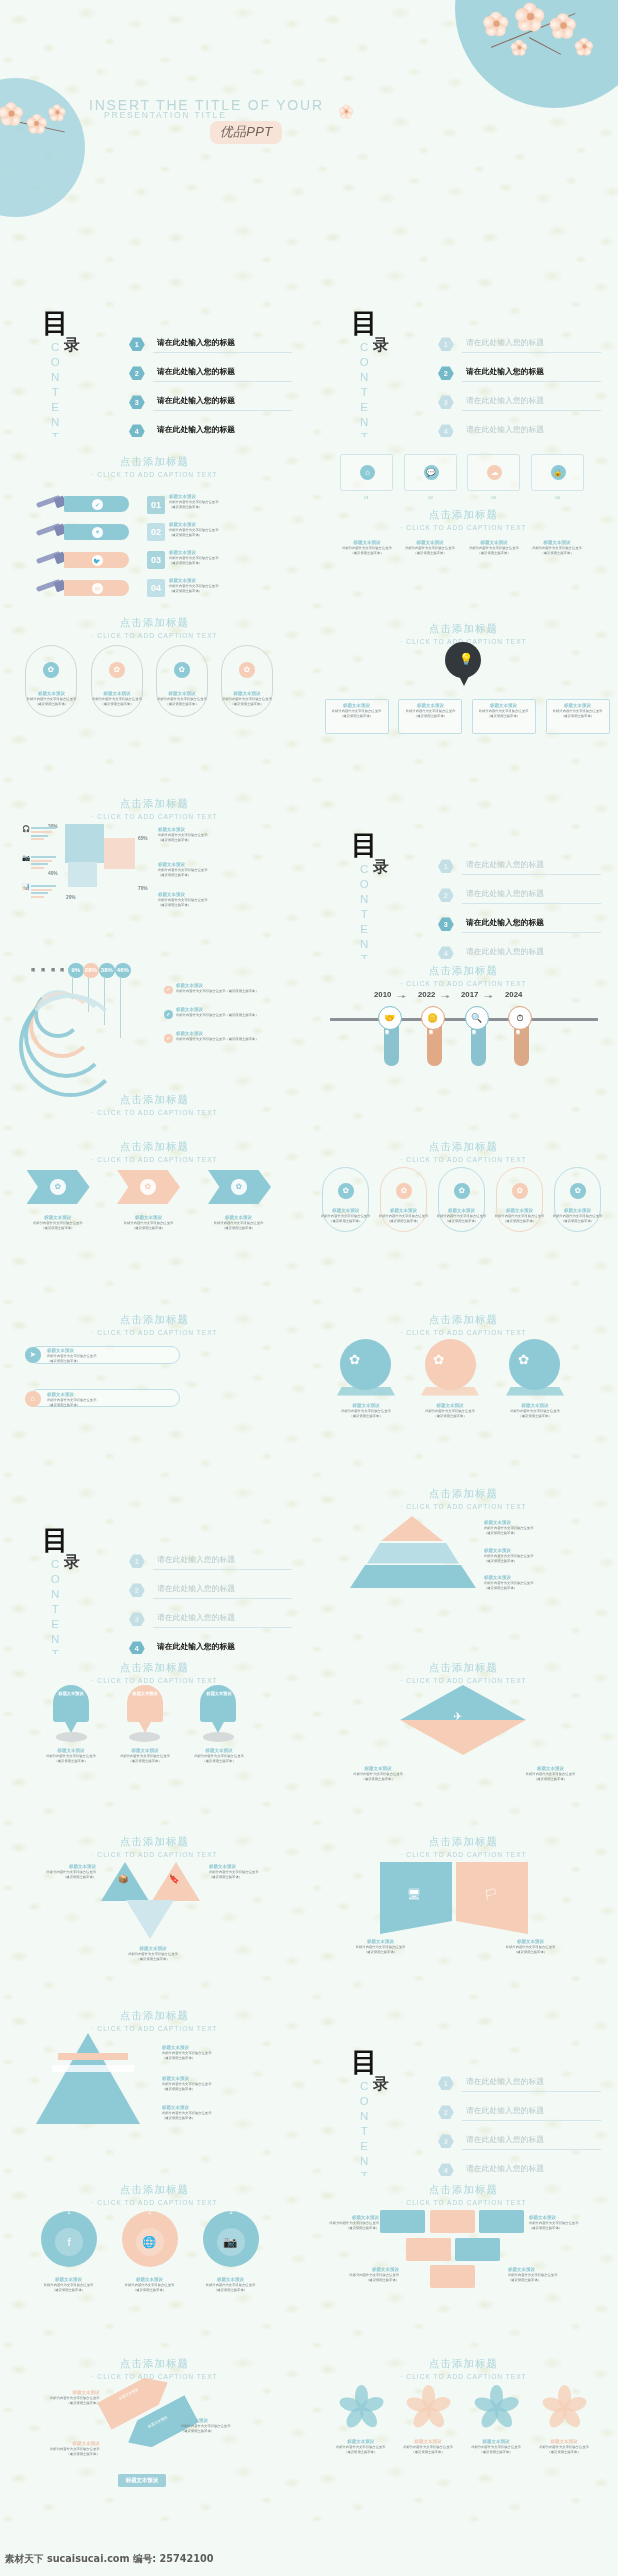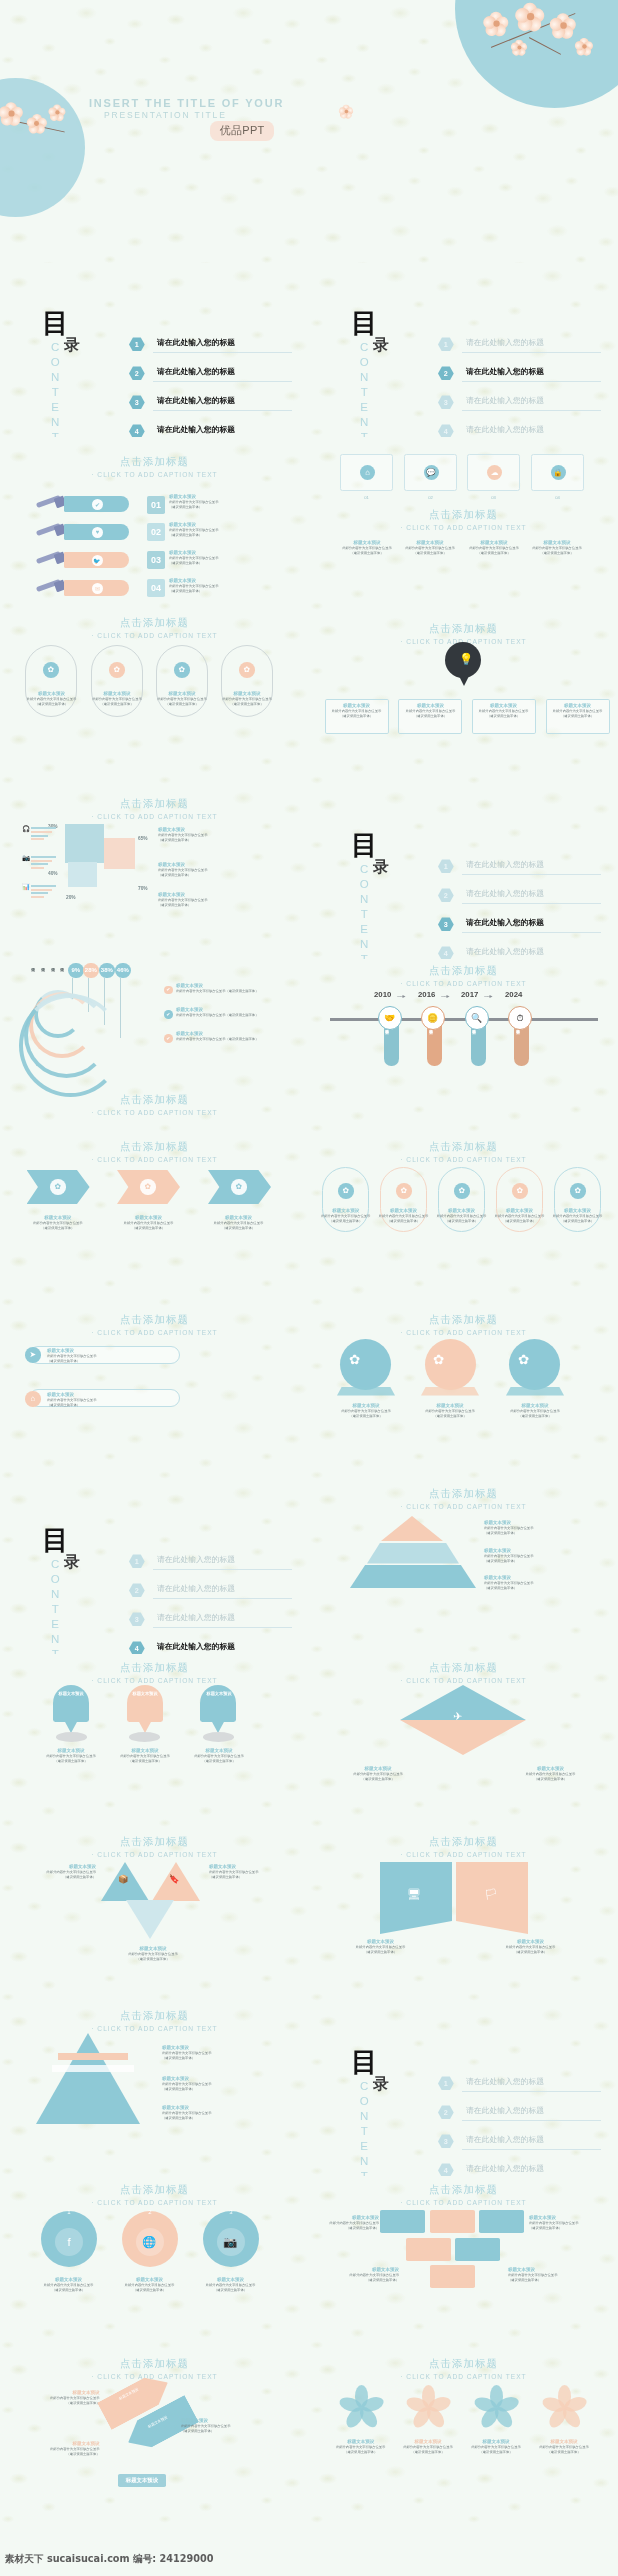--- a/index.html
+++ b/index.html
@@ -52,31 +52,31 @@
     background: #a6d5de; opacity: .85;
   }
   .cover-title {
     position: absolute; left: 33px; top: 31px;
     font-size: 26.6px; line-height: 1.12; font-weight: 700;
     color: #101a42; letter-spacing: 0.6px;
     text-shadow: 1.2px 1.2px 0 rgba(255,255,255,.5);
   }
   .cover-sub {
     position: absolute; left: 89px; top: 97px;
-    font-size: 11px; letter-spacing: 1.8px; color: #b9d6d9; font-weight: 700;
+    font-size: 14px; letter-spacing: 1.8px; color: #b9d6d9; font-weight: 400;
   }
   .cover-sub2 {
     position: absolute; left: 104px; top: 110px;
     font-size: 8.5px; letter-spacing: 1.8px; color: #b9d6d9; font-weight: 500;
   }
   .brand-pill {
     position: absolute; left: 210px; top: 121px;
     background: #f7e3d8; color: #6d6258;
     padding: 2.4px 9.7px; border-radius: 7.8px;
-    font-size: 11px; letter-spacing: 0.3px;
+    font-size: 13px; letter-spacing: 0.3px; font-style: italic;
   }
 
   
   .sprig { position: absolute; pointer-events: none; }
   .flower { position: absolute; width: 20.5px; height: 20.5px; }
   .flower i {
     position: absolute; left: 5.4px; top: 0.6px;
     width: 9.7px; height: 10.3px; border-radius: 50% 50% 45% 45%;
     background: radial-gradient(circle at 45% 35%, #fff6ef 0%, #f9d6c1 55%, #f0bfa4 100%);
     transform-origin: 50% 100%;
@@ -639,21 +639,21 @@
       <div class="sh" style="top:4.8px;">
         <div class="t1">点击添加标题</div>
         <div class="t2">· CLICK TO ADD CAPTION TEXT</div>
       </div>
       <div class="tl-line" style="left:20.5px;top:59px;width:268px;"></div>
       <div class="yr" style="left:65px;top:31px;">2010</div>
       <div class="arrowdash" style="left:88px;top:33px;">----▸</div>
       <div class="tl-tag" style="left:75px;top:60px;height:47px;background:#7ebccb;opacity:.9;"></div>
       <div class="tl-node" style="left:69px;top:47px;border:1.8px solid #7ebccb;">🤝</div>
       <div style="position:absolute;left:76px;top:68px;font-size:3.6px;color:#fff;writing-mode:vertical-rl;">标题文本预设</div>
-      <div class="yr" style="left:109px;top:31px;">2016</div>
+      <div class="yr" style="left:109px;top:31px;">2022</div>
       <div class="arrowdash" style="left:132px;top:33px;">----▸</div>
       <div class="tl-tag" style="left:118px;top:60px;height:47px;background:#e0a07a;opacity:.9;"></div>
       <div class="tl-node" style="left:112px;top:47px;border:1.8px solid #e0a07a;">🪙</div>
       <div style="position:absolute;left:120px;top:68px;font-size:3.6px;color:#fff;writing-mode:vertical-rl;">标题文本预设</div>
       <div class="yr" style="left:152px;top:31px;">2017</div>
       <div class="arrowdash" style="left:175px;top:33px;">----▸</div>
       <div class="tl-tag" style="left:162px;top:60px;height:47px;background:#7ebccb;opacity:.9;"></div>
       <div class="tl-node" style="left:156px;top:47px;border:1.8px solid #7ebccb;">🔍</div>
       <div style="position:absolute;left:163px;top:68px;font-size:3.6px;color:#fff;writing-mode:vertical-rl;">标题文本预设</div>
       <div class="yr" style="left:196px;top:31px;">2024</div>
@@ -1161,15 +1161,15 @@
           <i></i>
           <i></i>
           <i></i>
           <b></b>
         </div>
       </div>
     </div>
   </div>
 
 <div class="footer-bar leafbg" style="top:2524px; bottom:auto;">
-  <div class="footer-txt">素材天下 sucaisucai.com  编号: 24129000</div>
+  <div class="footer-txt">素材天下 sucaisucai.com  编号: 25742100</div>
 </div>
 
 
 </body></html>

